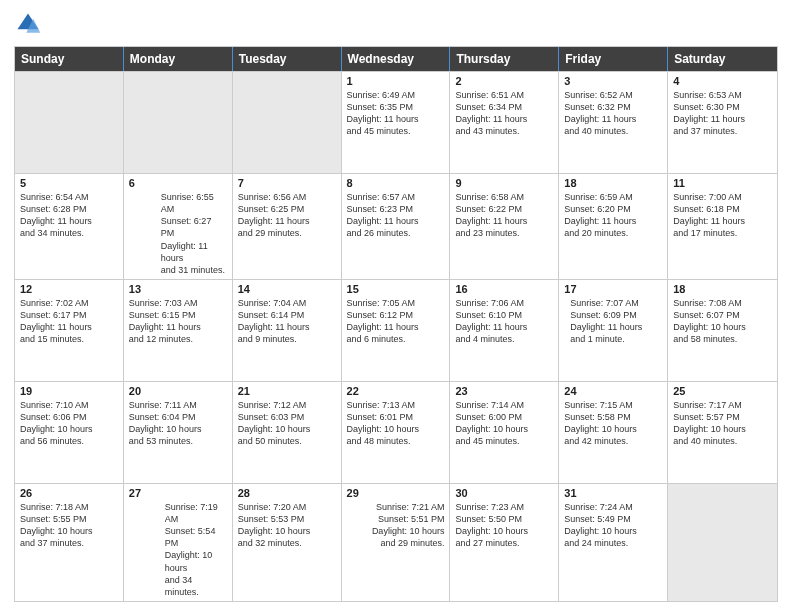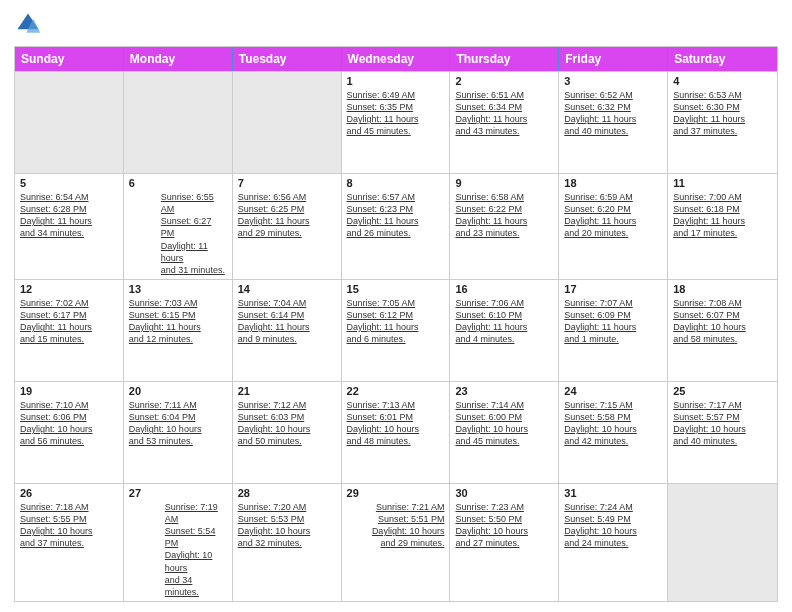--- a/index.html
+++ b/index.html
@@ -56,21 +56,21 @@
     }
     .calendar {
       flex: 1;
       display: flex;
       flex-direction: column;
       border: 1px solid #ccc;
     }
     .cal-header-row {
       display: grid;
       grid-template-columns: repeat(7, 1fr);
-      background: #d946ef;
+      background: #404040;
     }
     .cal-header-cell {
       color: #fff;
       font-weight: bold;
       font-size: 12px;
       padding: 5px 6px;
       text-align: left;
       border-right: 1px solid #4a8dd5;
     }
     .cal-header-cell:last-child { border-right: none; }
@@ -100,21 +100,20 @@
     .day-num {
       font-size: 11px;
       font-weight: bold;
       margin-bottom: 2px;
       color: #222;
     }
     .cell-text {
       font-size: 9px;
       line-height: 1.35;
       color: #333;
-      text-decoration: underline;
     }
   </style>
 </head>
 <body>
 
 <div class="page">
   <div class="header">
     <div class="logo">
       <svg class="logo-icon" viewBox="0 0 32 32">
         <polygon points="16,4 28,22 4,22" fill="#2a6db5"></polygon>
@@ -257,21 +256,21 @@
           </div>
           <div class="cal-cell">
             <div class="day-num">16</div>
             <div class="cell-text" style="white-space: pre-line;">Sunrise: 7:06 AM
 Sunset: 6:10 PM
 Daylight: 11 hours
 and 4 minutes.</div>
           </div>
           <div class="cal-cell">
             <div class="day-num">17</div>
-            <div class="cell-text" style="white-space: pre-line;">Sunrise: 7:07 AM
+            <div class="cell-text" style="white-space: pre-line; margin-left: 6px;">Sunrise: 7:07 AM
 Sunset: 6:09 PM
 Daylight: 11 hours
 and 1 minute.</div>
           </div>
           <div class="cal-cell">
             <div class="day-num">18</div>
             <div class="cell-text" style="white-space: pre-line;">Sunrise: 7:08 AM
 Sunset: 6:07 PM
 Daylight: 10 hours
 and 58 minutes.</div>

